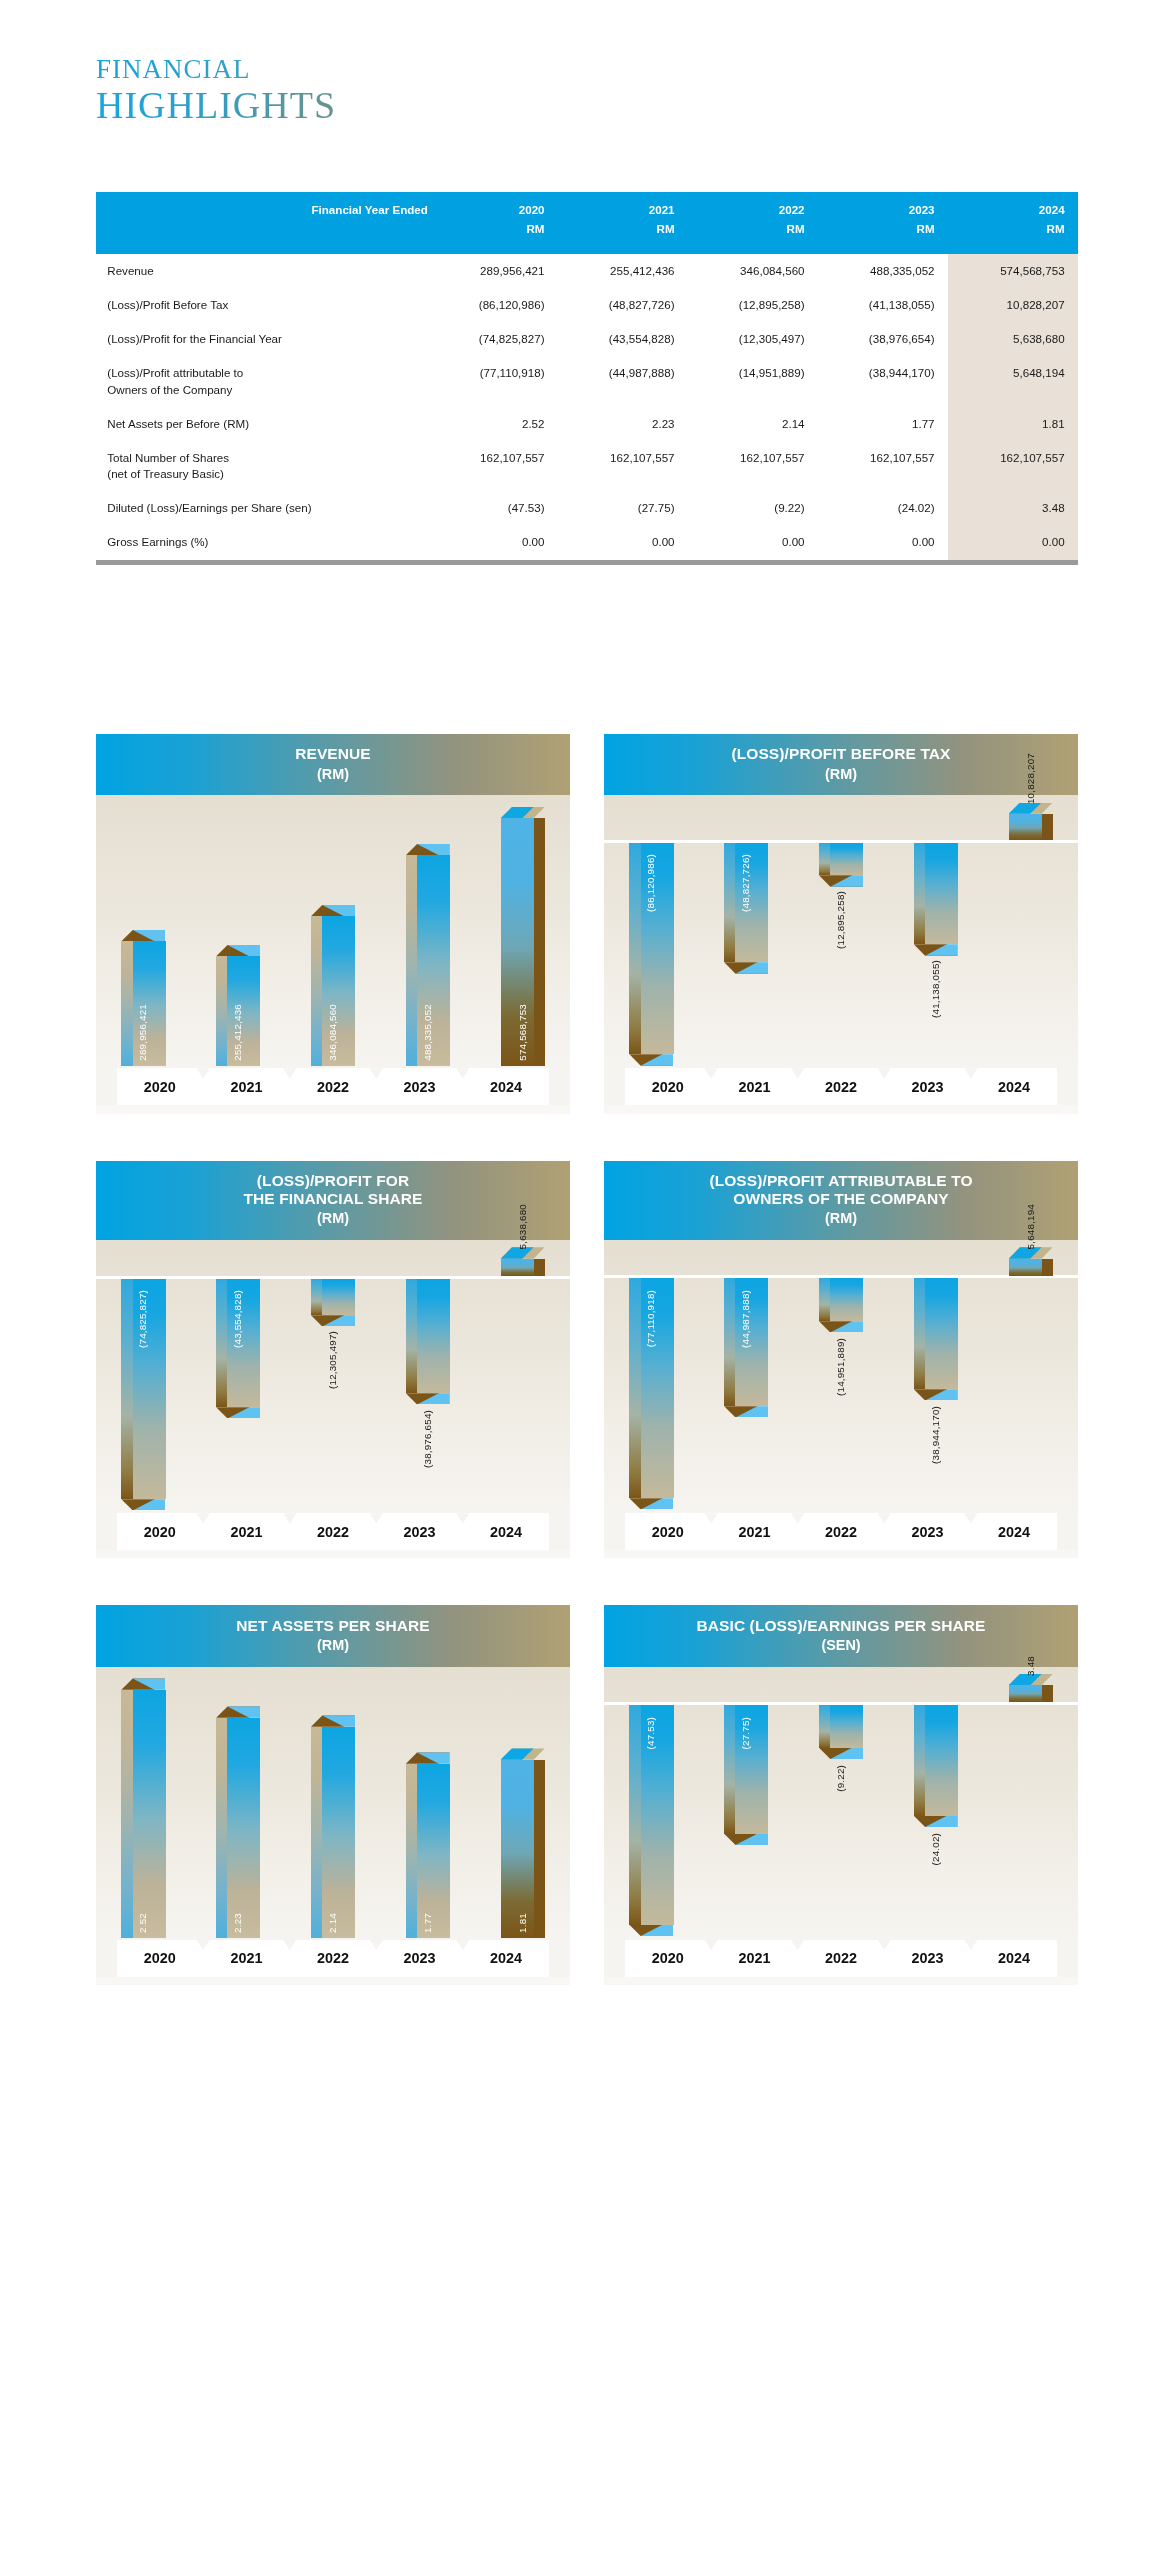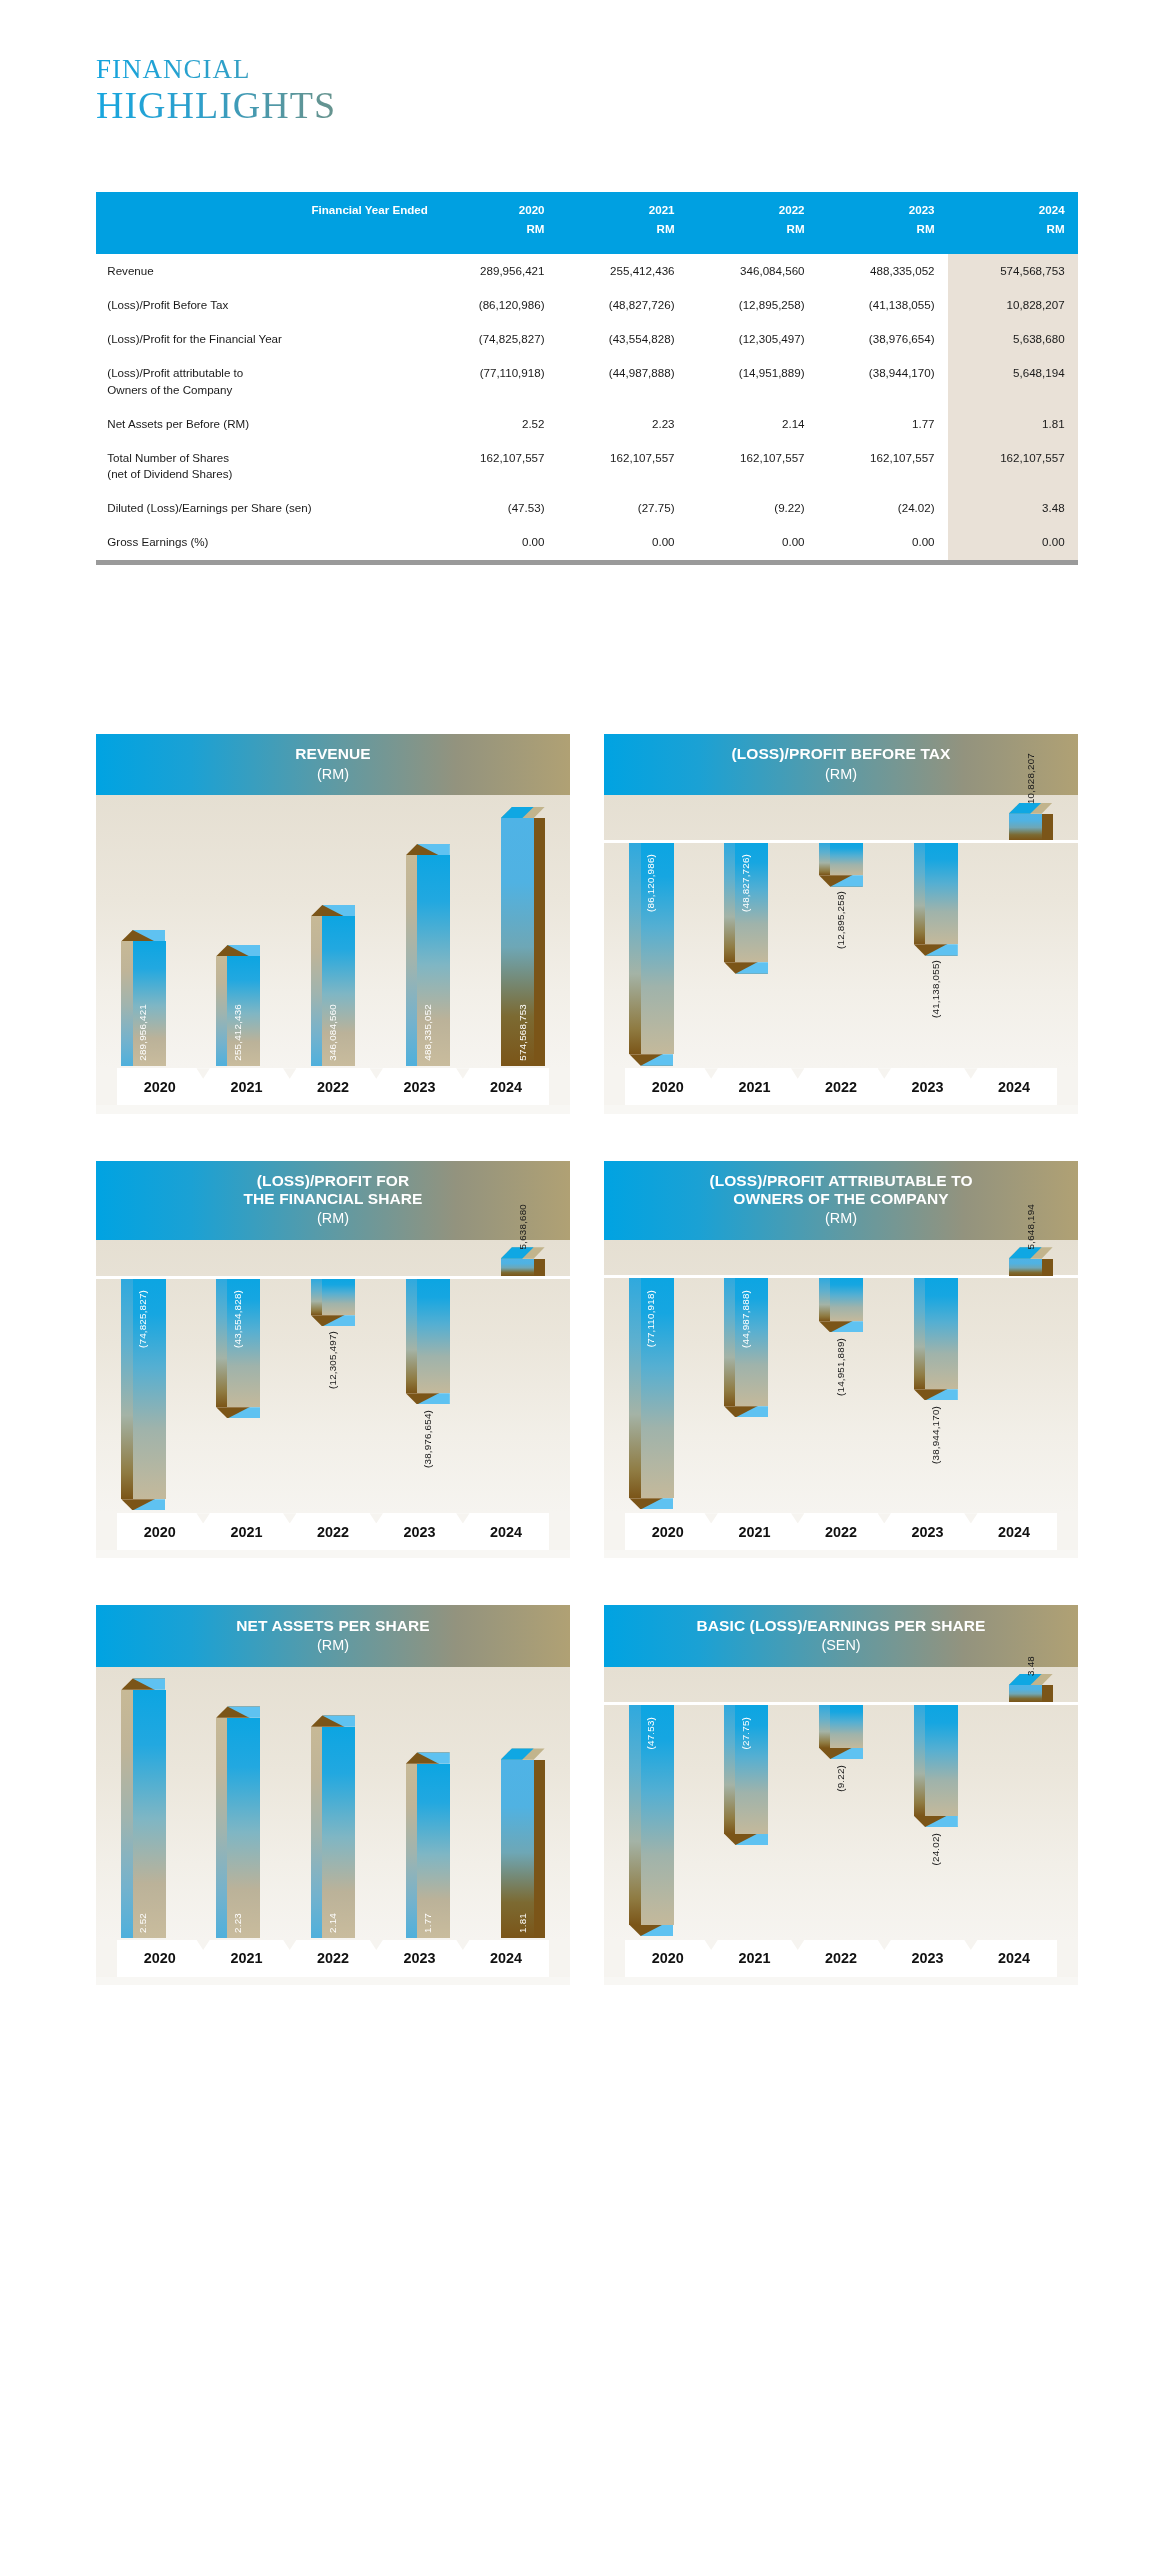--- a/index.html
+++ b/index.html
@@ -138,21 +138,21 @@
     justify-content: center;
   }
   .card-title {
     font-size: 15.5px;
     font-weight: bold;
     line-height: 1.18;
     letter-spacing: 0.1px;
   }
   .card-unit {
     font-size: 14.4px;
-    font-weight: normal;
+    font-weight: bold;
     line-height: 1.2;
     margin-top: 2.1px;
   }
 
   .plot {
     position: relative;
     height: 155px;
     background: linear-gradient(180deg, #E5DFD2 0%, #EBE6DB 38%, #F2EFE8 72%, #F6F4F0 100%);
   }
 
@@ -385,21 +385,21 @@
           </tr>
           <tr>
             <td class="lbl">Net Assets per Before (RM)</td>
             <td>2.52</td>
             <td>2.23</td>
             <td>2.14</td>
             <td>1.77</td>
             <td class="hl">1.81</td>
           </tr>
           <tr>
-            <td class="lbl">Total Number of Shares<span class="sub2">(net of Dividend Shares)</span></td>
+            <td class="lbl">Total Number of Shares<span class="sub2">(net of Treasury Basic)</span></td>
             <td>162,107,557</td>
             <td>162,107,557</td>
             <td>162,107,557</td>
             <td>162,107,557</td>
             <td class="hl">162,107,557</td>
           </tr>
           <tr>
             <td class="lbl">Diluted (Loss)/Earnings per Share (sen)</td>
             <td>(47.53)</td>
             <td>(27.75)</td>

